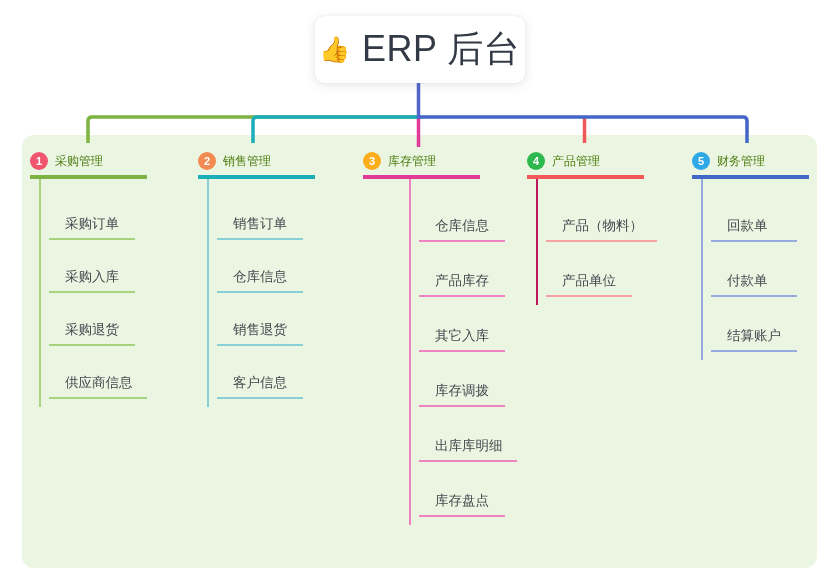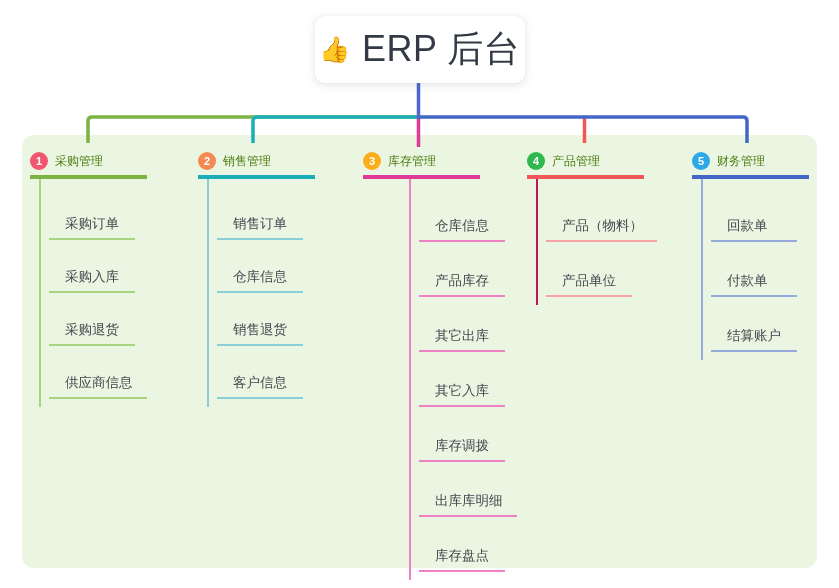--- a/index.html
+++ b/index.html
@@ -98,21 +98,20 @@
   </section>
 
   <section class="branch b3">
     <header class="bh">
       <span class="badge">3</span>
       <span class="bh-label">库存管理</span>
     </header>
     <ul class="sub">
       <li>仓库信息</li>
       <li>产品库存</li>
-      <li>其它出库</li>
       <li>其它入库</li>
       <li>库存调拨</li>
       <li>出库库明细</li>
       <li>库存盘点</li>
     </ul>
   </section>
 
   <section class="branch b4">
     <header class="bh">
       <span class="badge">4</span>

